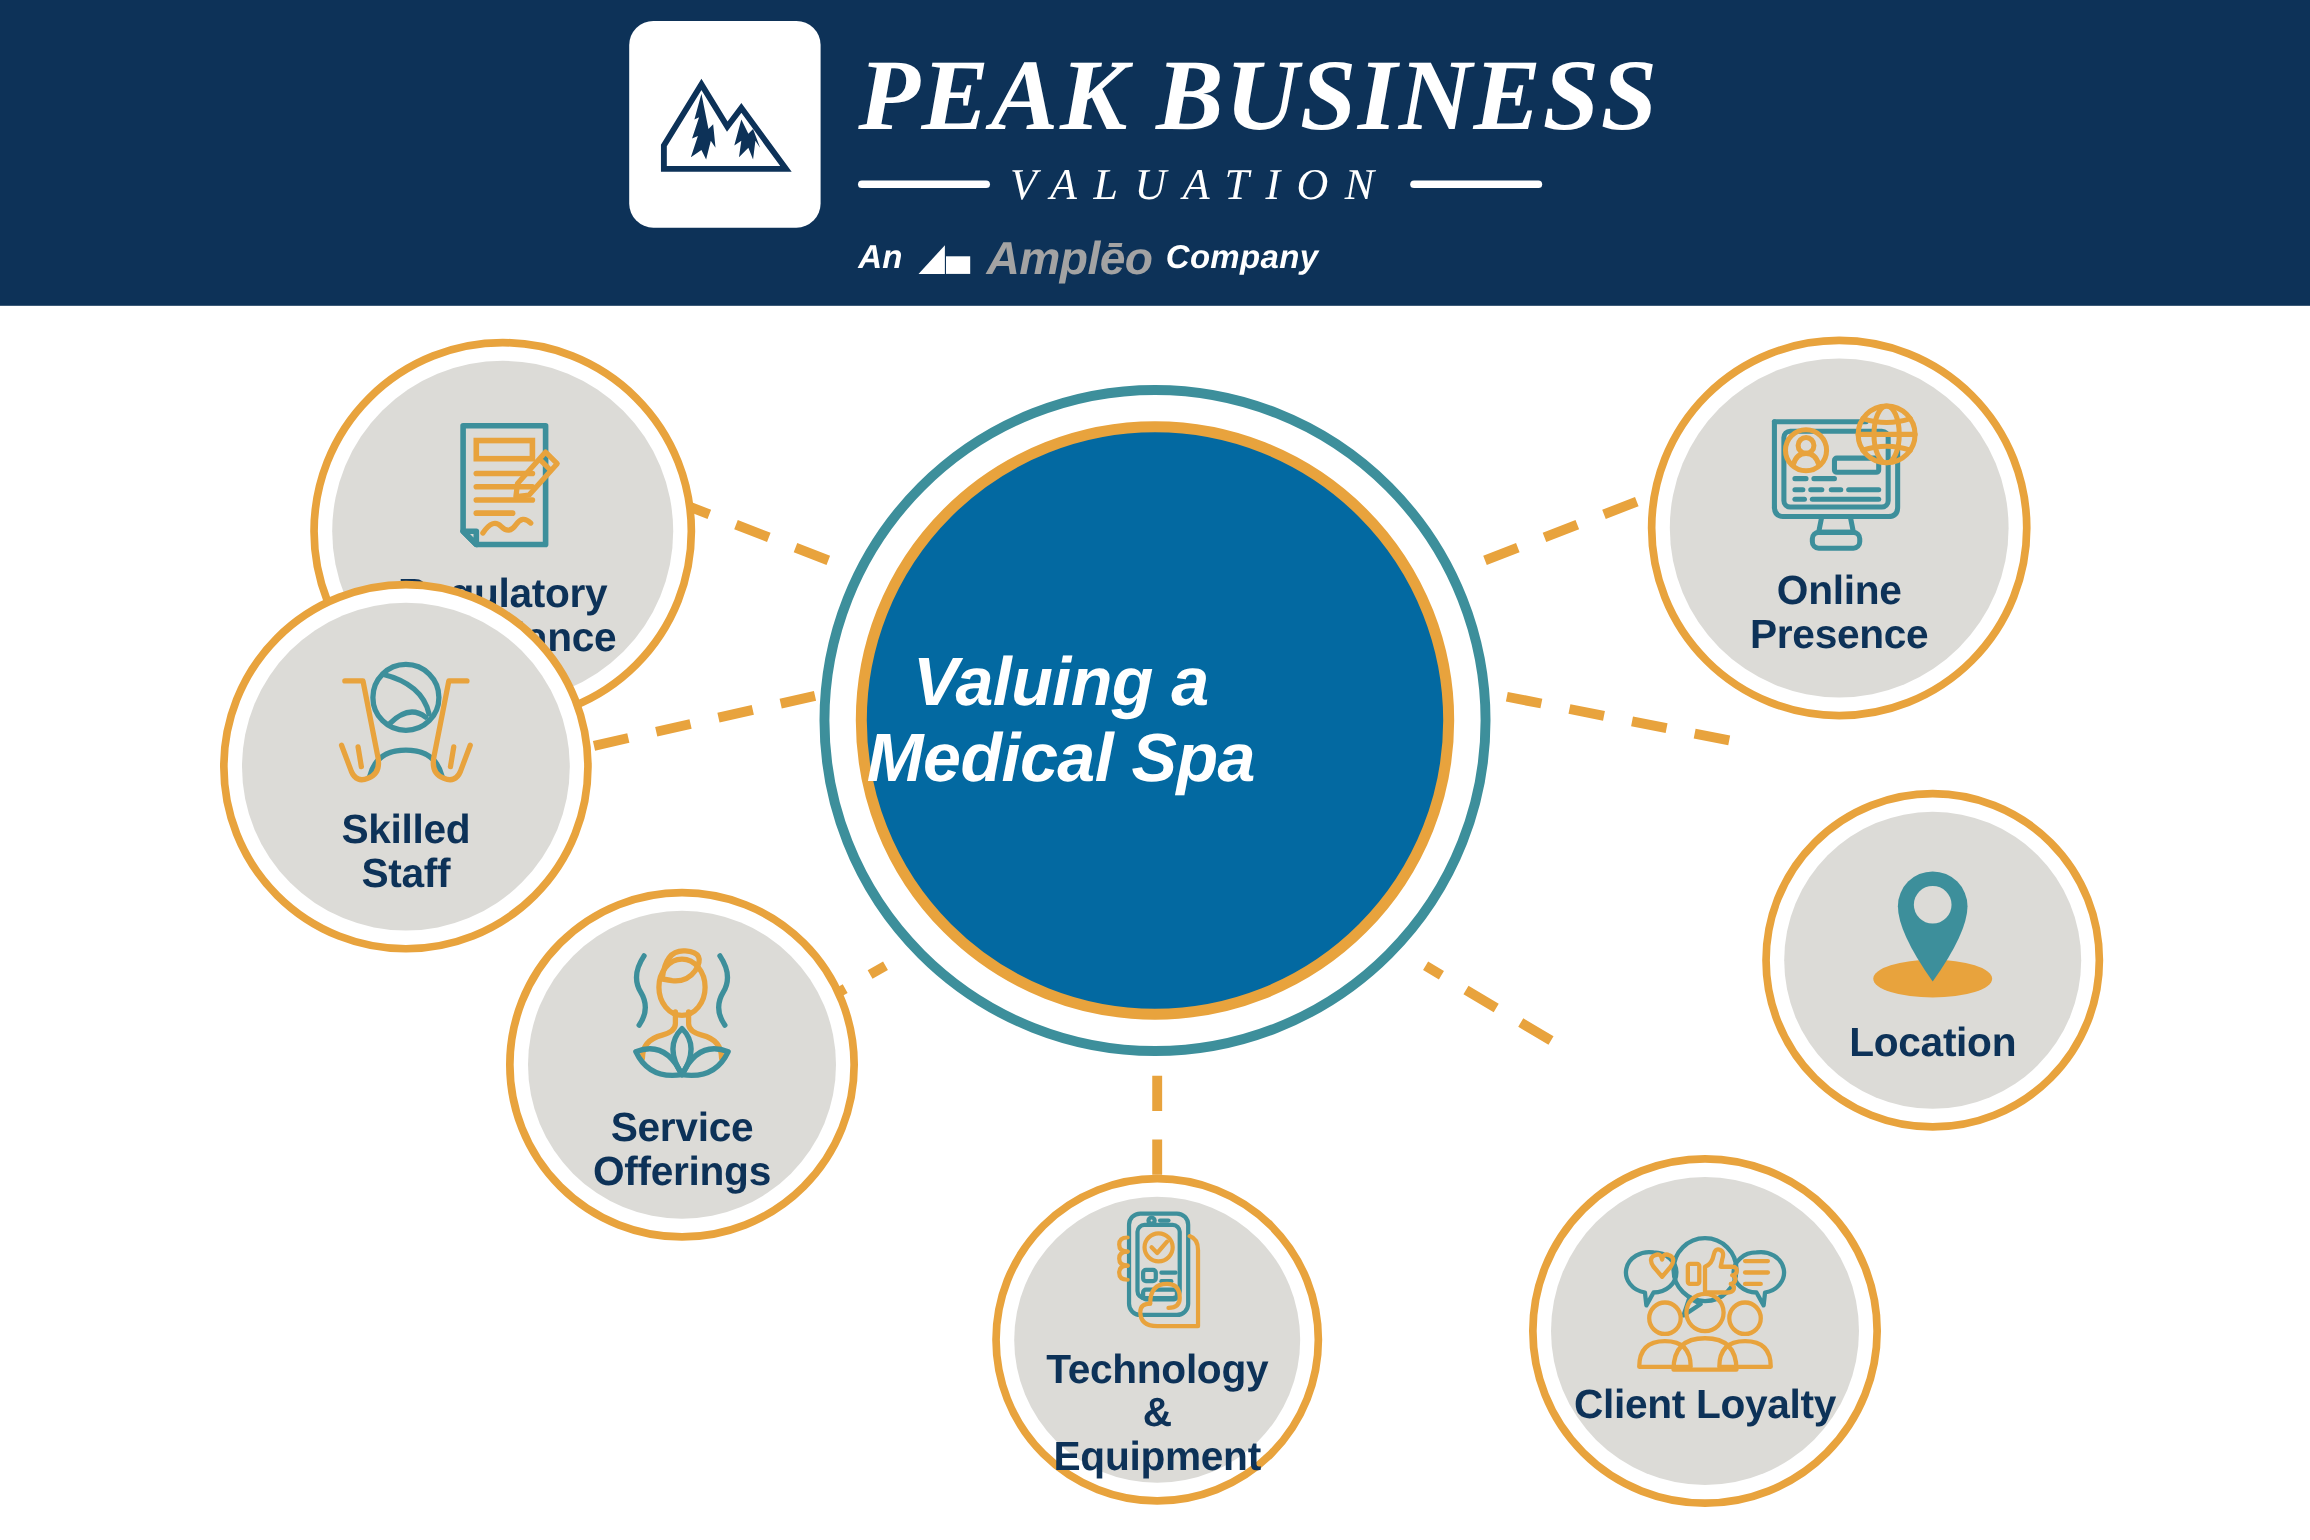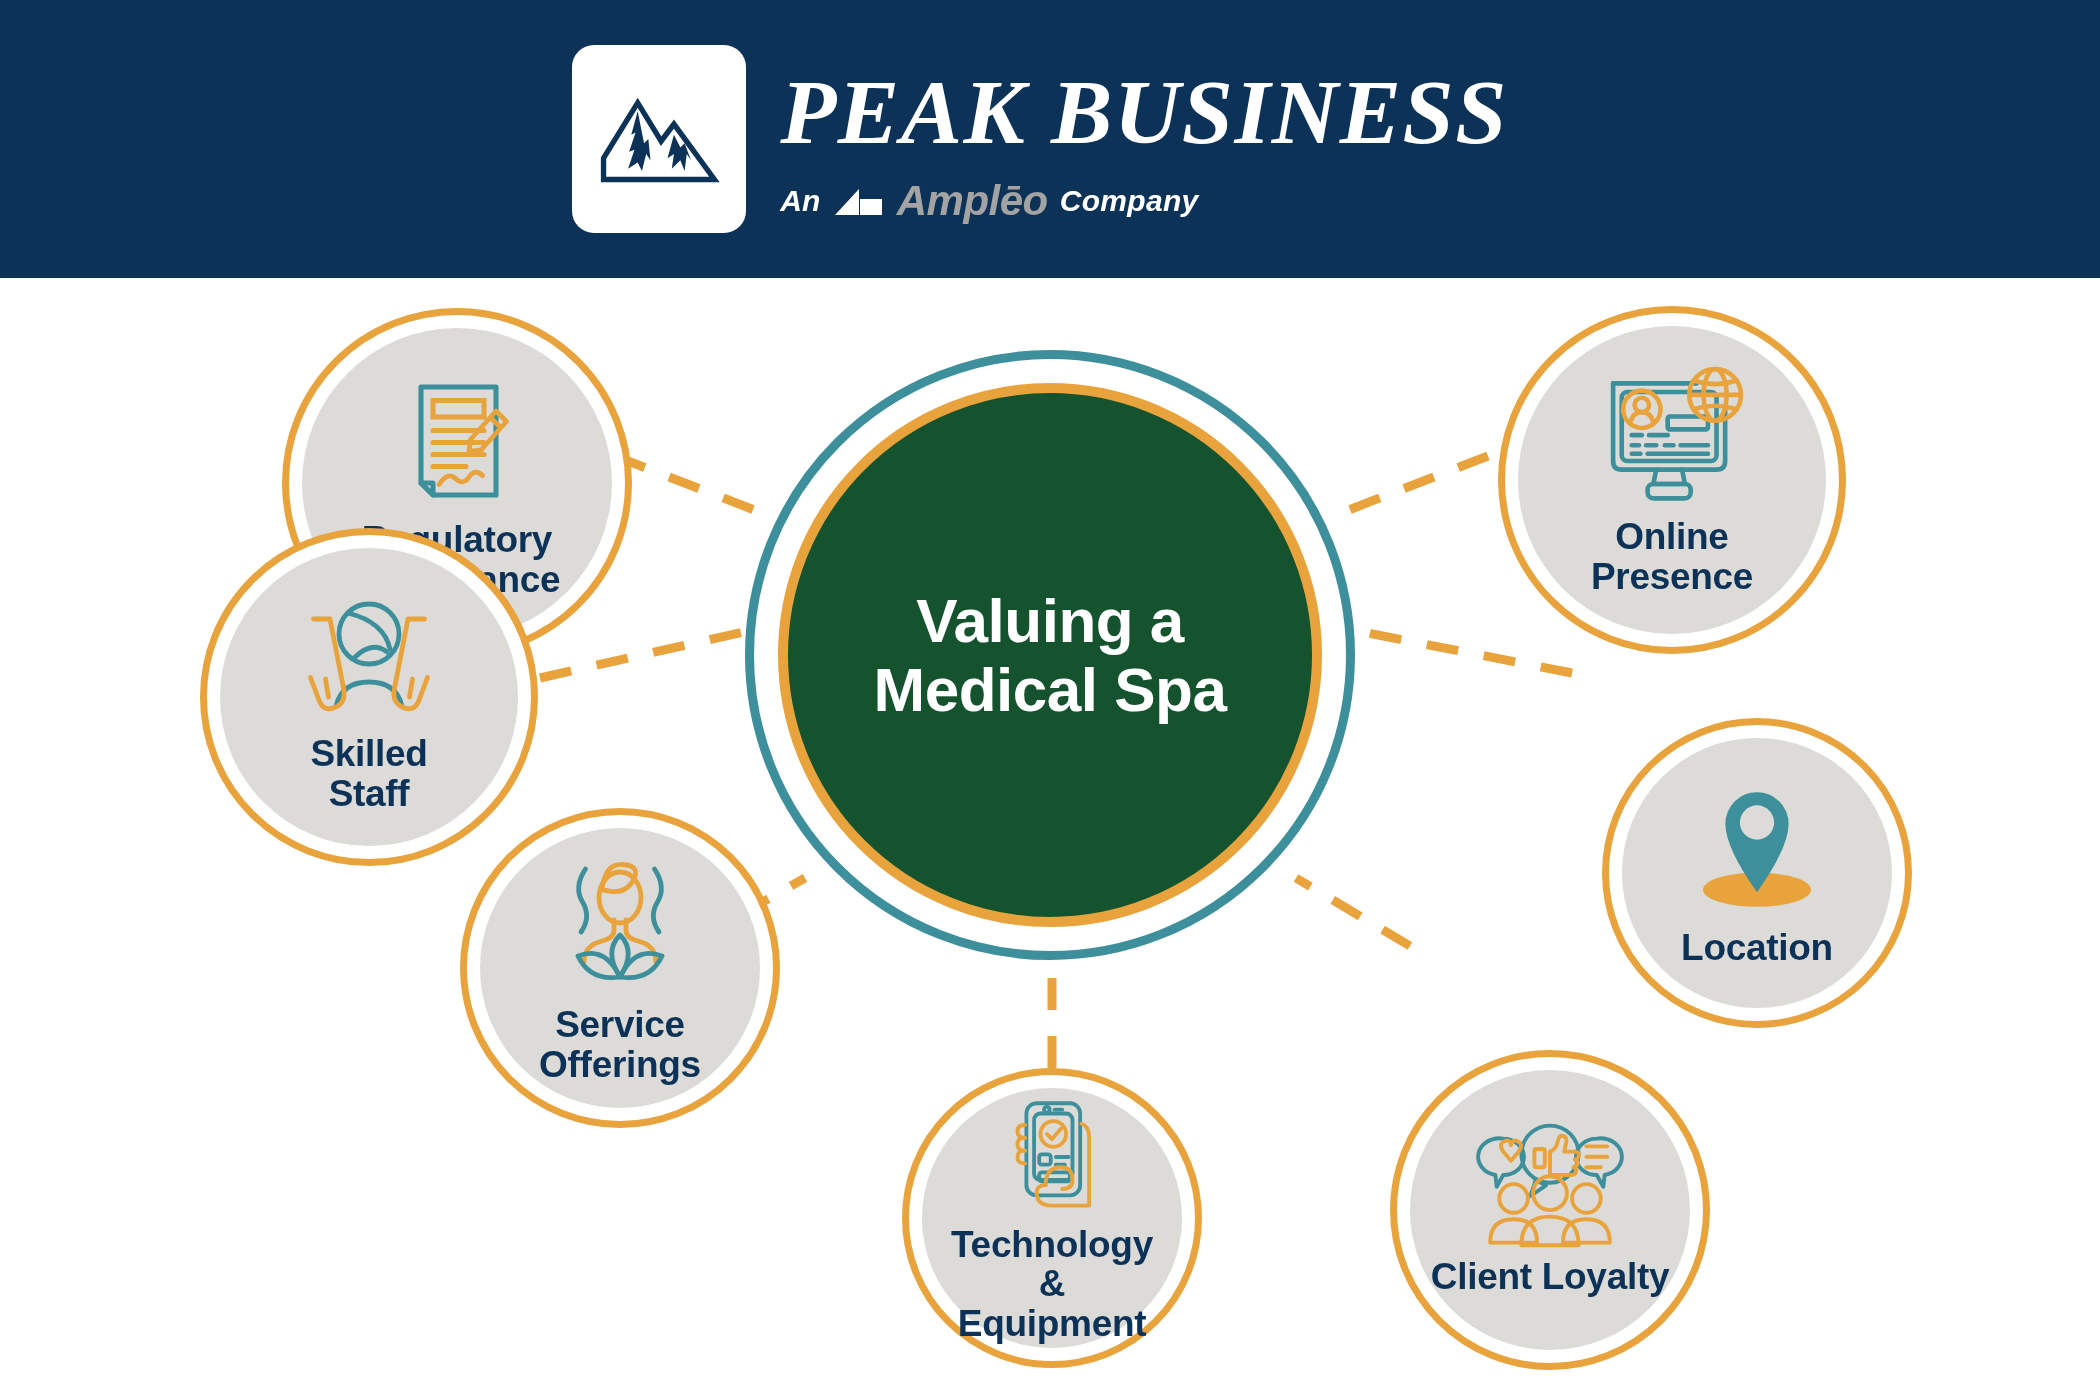--- a/index.html
+++ b/index.html
@@ -56,22 +56,22 @@
 
   
   .hub {
     position: absolute; left: 745px; top: 72px;
     width: 610px; height: 610px; border-radius: 50%;
     border: 9px solid #3d8f9b; background: #ffffff;
   }
   .hub-inner {
     position: absolute; left: 24px; top: 24px;
     width: 544px; height: 544px; border-radius: 50%;
-    background: #14532d; border: 10px solid #e8a33d;
-    display: flex; align-items: center; justify-content: center;
+    background: #0369a1; border: 10px solid #e8a33d;
+    display: flex; align-items: center;  font-style: italic;
   }
   .hub-title {
     color: #ffffff; font-size: 62px; font-weight: 700;
     line-height: 1.12; text-align: center; letter-spacing: -0.5px;
   }
 
   
   .node {
     position: absolute; border-radius: 50%;
     border: 7px solid #e8a33d; background: #ffffff;
@@ -101,20 +101,25 @@
           <g fill="#0d3258">
             <path d="M8 78 L40 26 L62 62 L74 46 L112 98 L8 98 Z" fill="none" stroke="#0d3258" stroke-width="5"></path>
             <path d="M40 34 L34 56 L38 54 L32 72 L37 70 L31 88 L40 82 L44 90 L48 74 L52 80 L50 60 L46 64 Z"></path>
             <path d="M74 56 L68 78 L74 74 L72 88 L80 80 L84 90 L86 74 L90 80 L84 64 L80 68 Z"></path>
           </g>
         </svg>
       </div>
 
       <div class="logo-text">
         <div class="brand-line1">PEAK BUSINESS</div>
+        <div class="brand-line2">
+          <span class="rule"></span>
+          <span class="brand-sub">VALUATION</span>
+          <span class="rule"></span>
+        </div>
         <div class="brand-line3">
           <span class="an-text">An</span>
           <span class="ampleo-mark">
             <svg viewBox="0 0 52 32" width="52" height="32" aria-hidden="true">
               <path d="M2 30 L26 4 L26 30 Z" fill="#ffffff"></path>
               <rect x="27" y="14" width="22" height="16" fill="#ffffff"></rect>
             </svg>
           </span>
           <span class="ampleo-text">Amplēo</span>
           <span class="company-text">Company</span>

